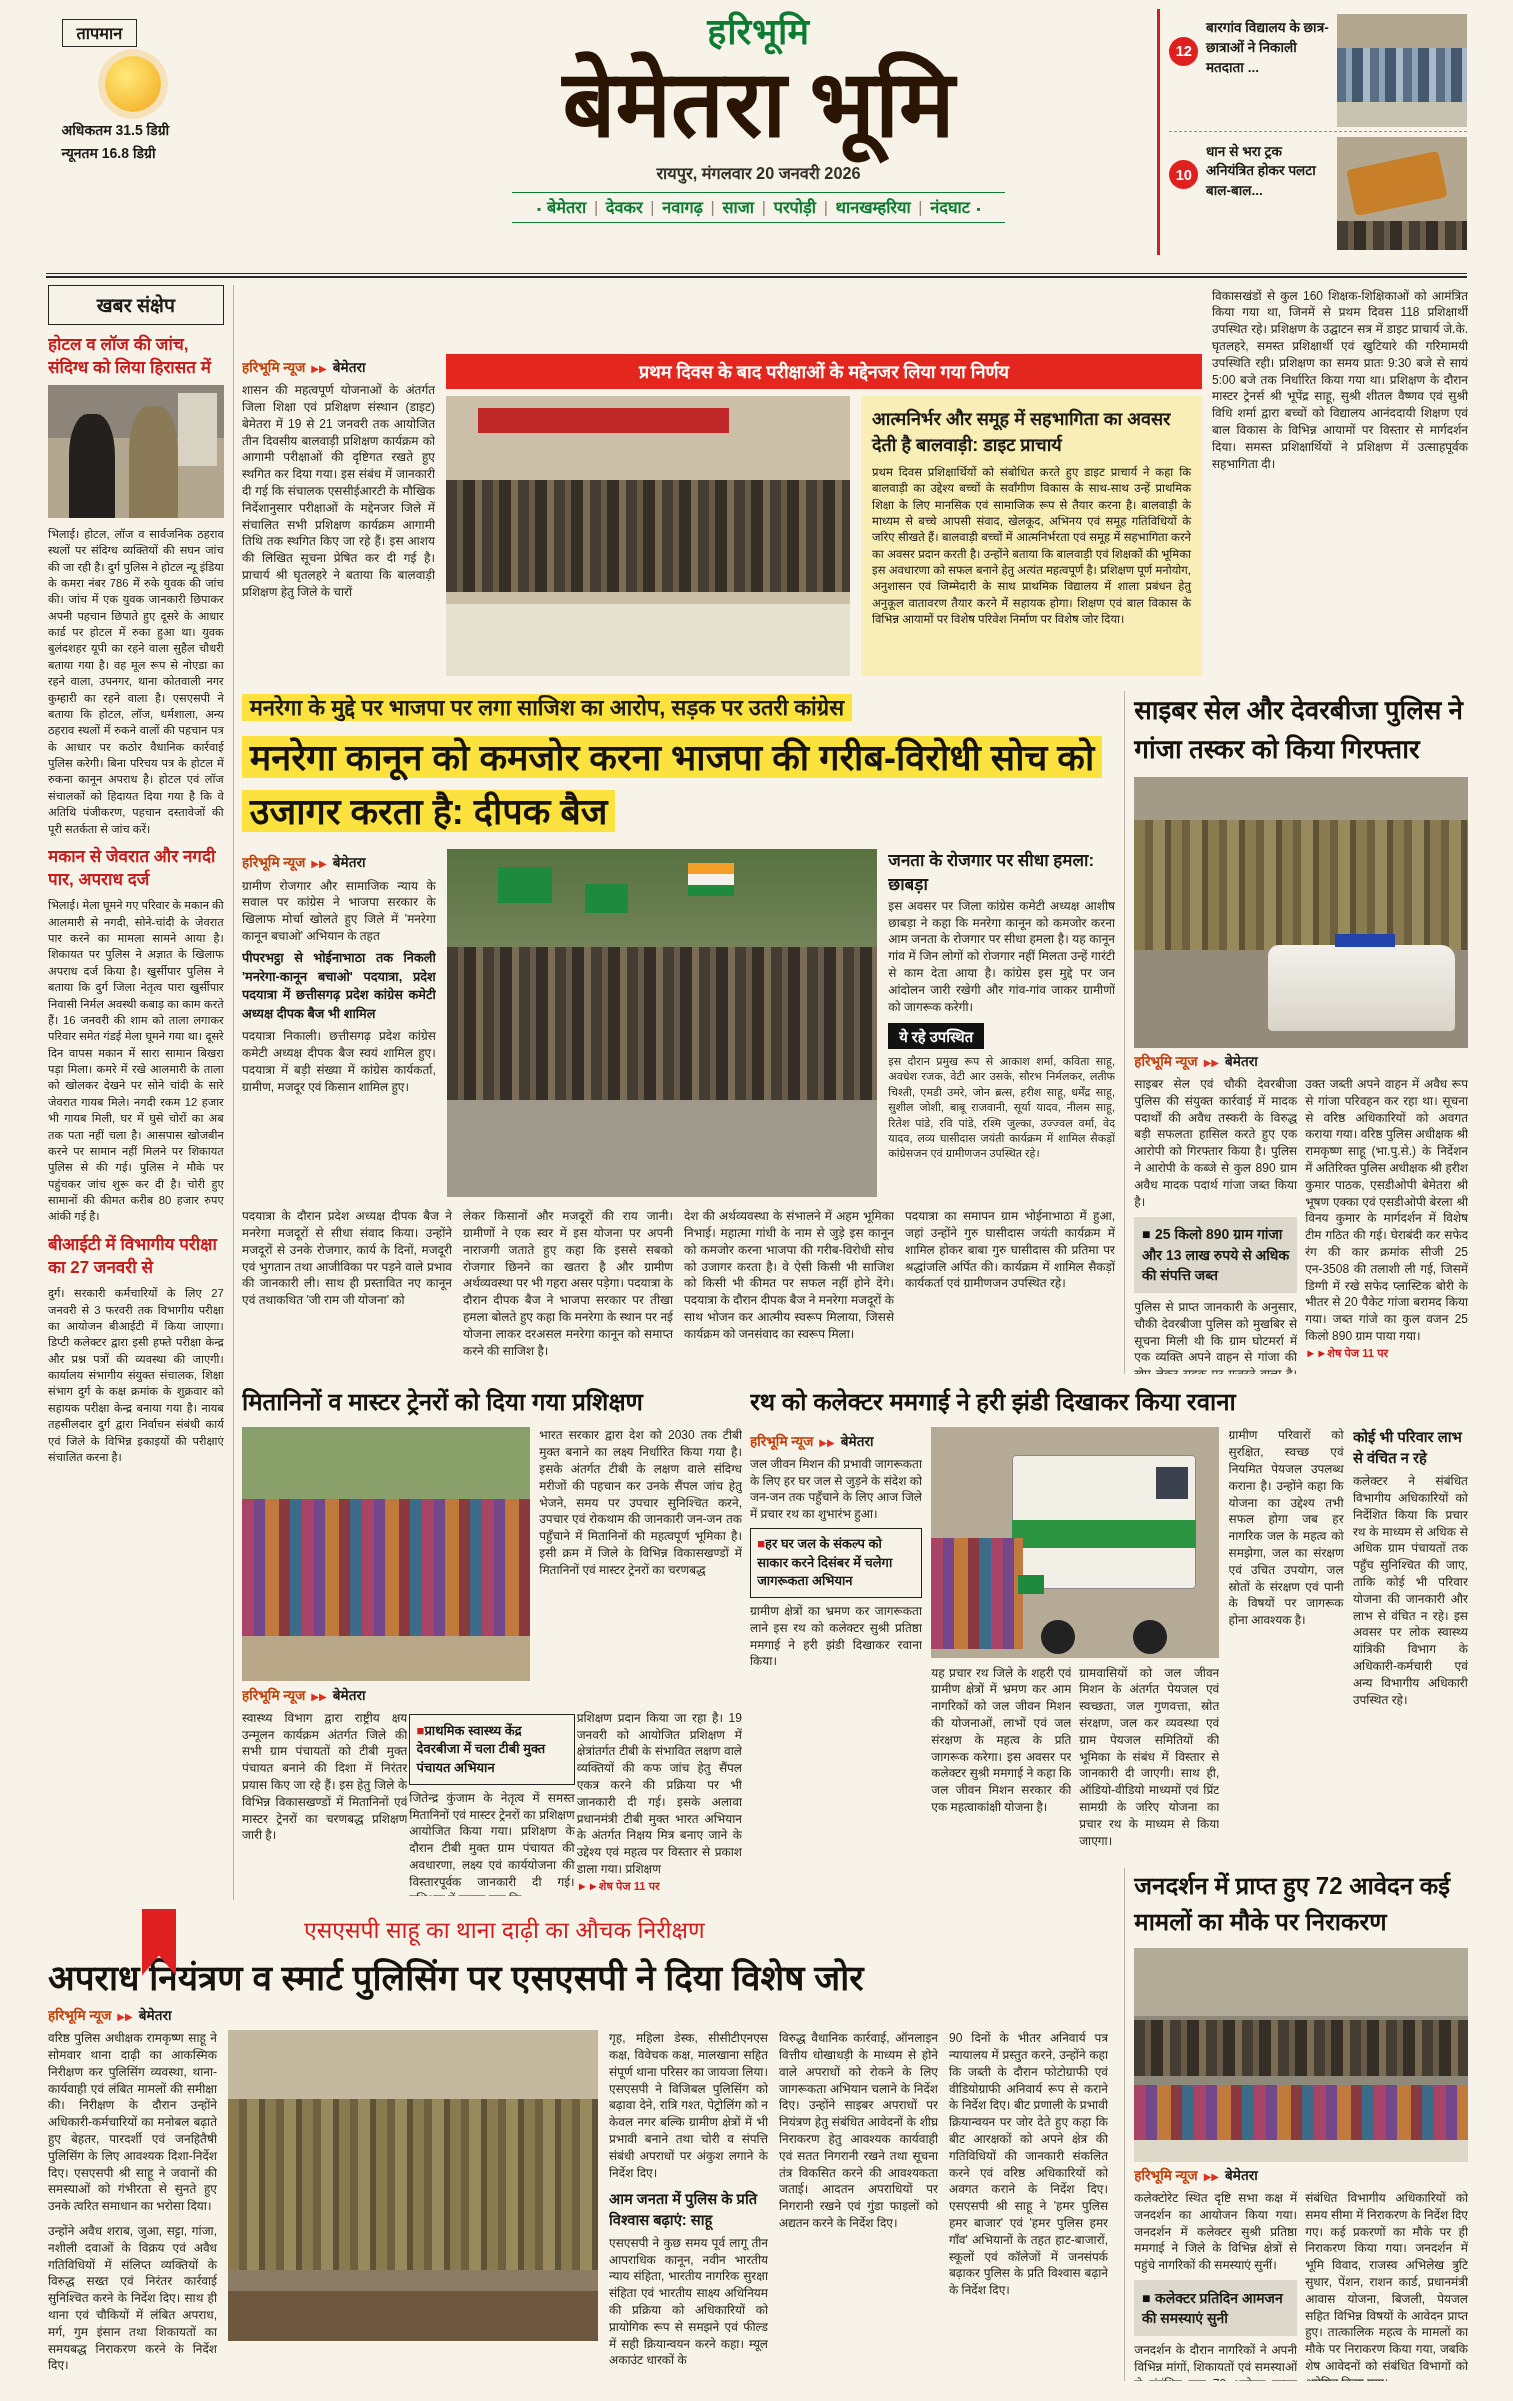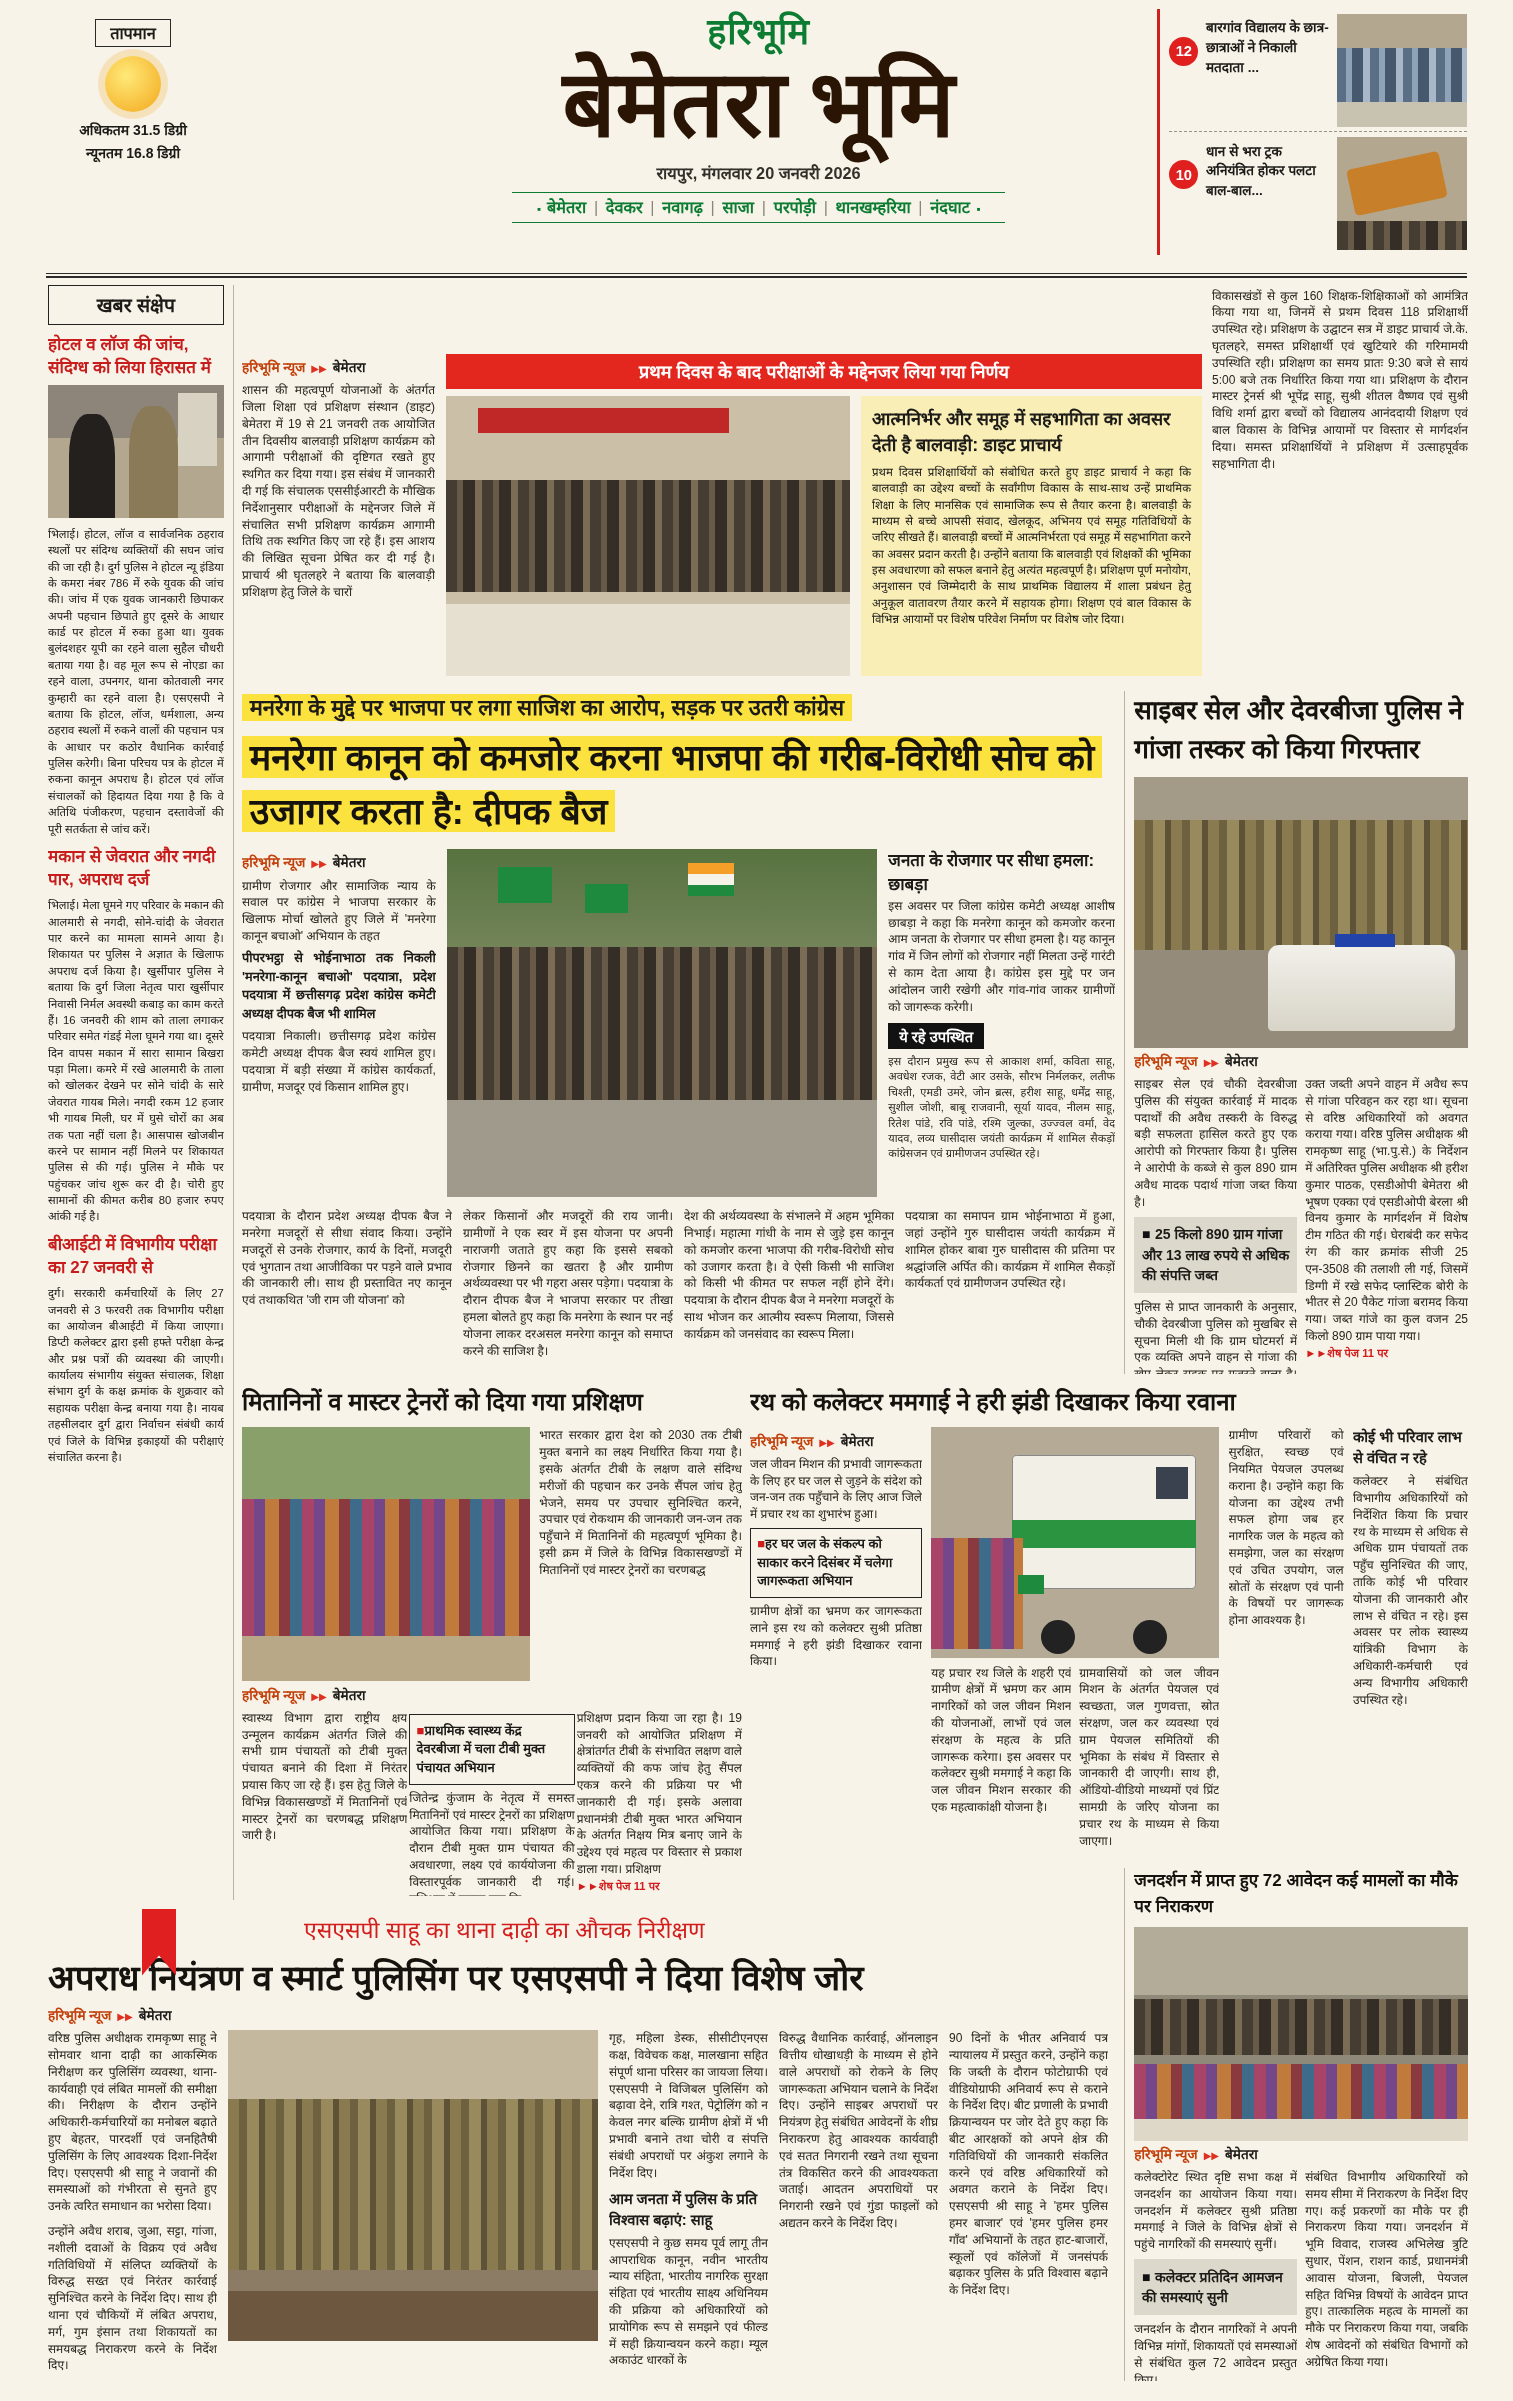--- a/index.html
+++ b/index.html
@@ -13,21 +13,21 @@
 .hl{background:#fbe23e;padding:0.8px 7.7px;box-decoration-break:clone;-webkit-box-decoration-break:clone}
 .continued{color:#d21d1d;font-weight:bold;font-size:11.2px;white-space:nowrap}
 .photo{position:relative;overflow:hidden;background:#b3a88f}
 .photo>div{position:absolute}
 .crowd-dark{background:repeating-linear-gradient(90deg,#453c32 0 11px,#675a48 11px 17px,#352e26 17px 29px,#7b6c56 29px 36px)}
 .crowd-color{background:repeating-linear-gradient(90deg,#a84468 0 12.4px,#74478a 12.4px 23px,#bf7a3c 23px 37px,#8a3a3e 37px 48px,#3f6b8a 48px 60px)}
 .crowd-khaki{background:repeating-linear-gradient(90deg,#8a7a50 0 11px,#6e6140 11px 18.6px,#998a5e 18.6px 31px,#5e5336 31px 37px)}
 .crowd-blue{background:repeating-linear-gradient(90deg,#5a6e86 0 9.3px,#8fa3b8 9.3px 15.5px,#46586e 15.5px 26px,#a8b8c8 26px 33px)}
 
 .mast{left:46px;top:6.2px;width:1421px;height:266px}
-.temp{position:absolute;left:15.5px;top:12.4px;width:143px;text-align:center}
+.temp{position:absolute;left:15.5px;top:12.4px;width:143px;text-align:left}
 .temp-label{display:inline-block;border:1.5px solid #2a2a2a;padding:2.3px 14px;font-size:16.3px;font-weight:bold}
 .sun{width:56px;height:56px;margin:9.3px auto 7.7px;border-radius:50%;background:radial-gradient(circle at 38% 35%,#ffe978,#f2a81c);box-shadow:0 0 0 7px rgba(242,168,28,.22)}
 .temp-line{font-size:14px;font-weight:bold;margin-top:3.9px}
 .mast-c{position:absolute;left:333px;top:0;width:759px;text-align:center}
 .brand{font-size:36px;font-weight:bold;color:#0c7c33;letter-spacing:0.8px}
 .mast-title{font-size:93px;line-height:1.08;font-weight:bold;color:#2a1505;font-family:"Liberation Serif","DejaVu Serif",serif}
 .dateline{font-size:16.3px;font-weight:bold;color:#33302a;margin-top:6.2px}
 .editions{display:inline-block;margin-top:7.7px;padding:3.9px 18.6px;border-top:1.5px solid #0c7c33;border-bottom:1.5px solid #0c7c33;font-size:16.3px;font-weight:bold;color:#0c7c33;white-space:nowrap}
 .editions .sep{color:#8a867c;margin:0 7.7px;font-weight:normal}
 .editions .orn{color:#0c7c33;margin:0 6.2px;font-size:11.6px}
@@ -104,21 +104,21 @@
 .ssp{left:48px;top:1907px;width:1065px;height:475px;overflow:hidden;padding-top:6.2px}
 .ssp-ribbon{position:absolute;left:94px;top:1.5px;width:34px;height:67px;background:#e02020;clip-path:polygon(0 0,100% 0,100% 100%,50% 70%,0 100%)}
 .ssp-kicker{margin-left:256px;color:#d21d1d;font-size:23px;font-weight:normal}
 .ssp-headline{font-size:35px;line-height:1.4;margin-top:7.7px}
 .ssp-row{display:flex;gap:11px;margin-top:3.1px}
 .ssp-c{width:159px;overflow:hidden}
 .ssp-c1{width:169px;overflow:hidden}
 .ssp-photo{width:370px;height:311px}
 
 .jd{left:1124px;top:1868px;width:344px;height:513px;padding-left:9.3px;border-left:0.8px solid #b9b2a0;overflow:hidden}
-.jd-headline{font-size:17px;line-height:1.5}
+.jd-headline{font-size:24px;line-height:1.5}
 .jd-photo{width:100%;height:214px;margin:7.7px 0 3.1px}
 </style>
 </head>
 <body>
 
 <div class="page">
 
   <header class="mast">
     <div class="temp">
       <div class="temp-label">तापमान</div>

